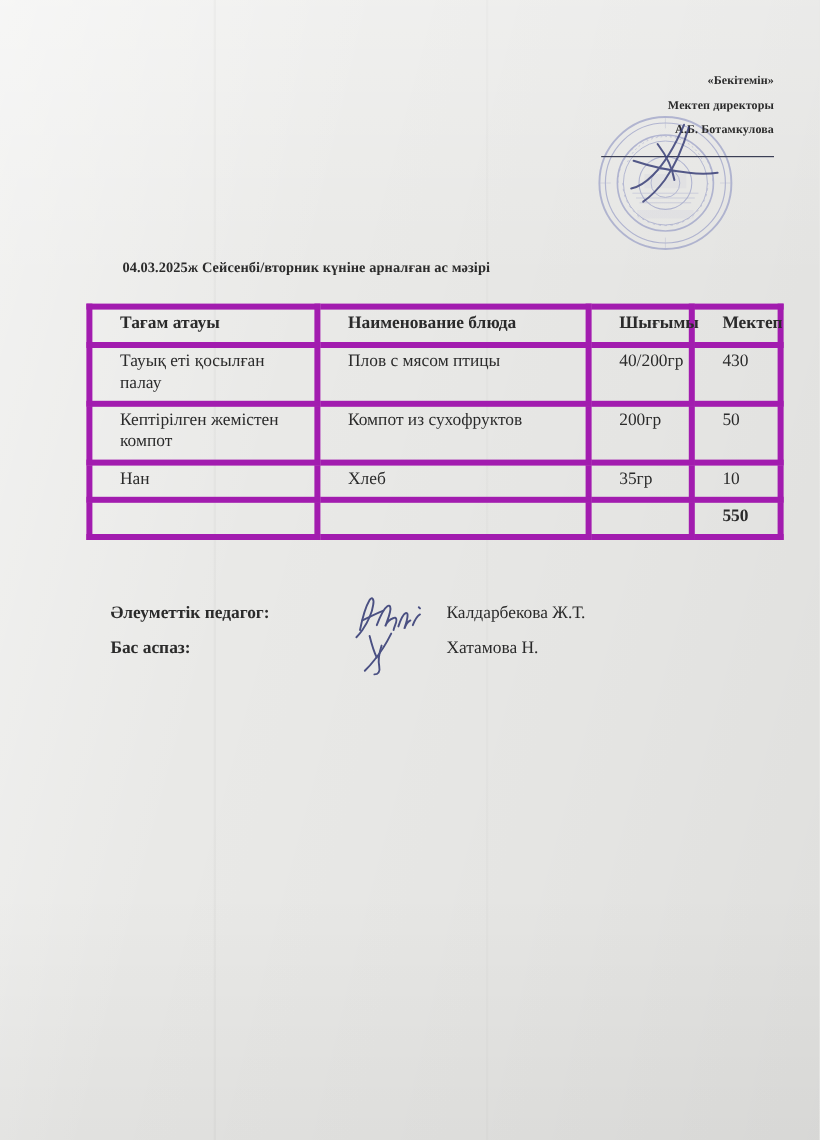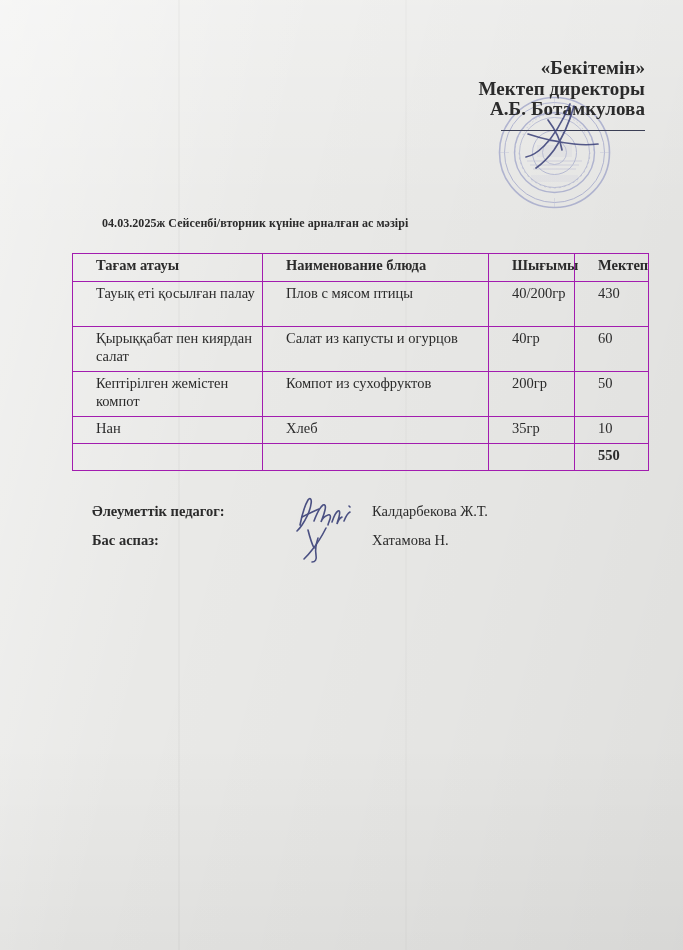--- a/index.html
+++ b/index.html
@@ -34,21 +34,21 @@
   }
 
   
   .approval-block {
     position: absolute;
     top: 58px;
     right: 38px;
     width: 210px;
     text-align: right;
     font-weight: bold;
-    font-size: 19px;
+    font-size: 10px;
     line-height: 20.5px;
     letter-spacing: 0.1px;
     z-index: 4;
   }
   .approval-block .line {
     white-space: nowrap;
   }
   .signature-rule {
     position: absolute;
     top: 130px;
@@ -95,21 +95,21 @@
     position: absolute;
     left: 72px;
     top: 253px;
     width: 576px;
     border-collapse: collapse;
     font-size: 14.5px;
     table-layout: fixed;
   }
   .menu-table th,
   .menu-table td {
-    border: 1px solid #a21caf;
+    border: 5px solid #a21caf;
     padding: 3px 6px 4px 23px;
     text-align: left;
     vertical-align: top;
     line-height: 17.5px;
     font-weight: normal;
   }
   .menu-table thead th {
     font-weight: bold;
     height: 20px;
   }
@@ -225,26 +225,20 @@
       <th>Шығымы</th>
       <th>Мектеп</th>
     </tr>
   </thead>
   <tbody>
     <tr class="row-tall">
       <td>Тауық еті қосылған палау</td>
       <td>Плов с мясом птицы</td>
       <td>40/200гр</td>
       <td>430</td>
-    </tr>
-    <tr class="row-tall">
-      <td>Қырыққабат пен киярдан  салат</td>
-      <td>Салат из  капусты и огурцов</td>
-      <td>40гр</td>
-      <td>60</td>
     </tr>
     <tr class="row-tall">
       <td>Кептірілген жемістен компот</td>
       <td>Компот из сухофруктов</td>
       <td>200гр</td>
       <td>50</td>
     </tr>
     <tr class="row-short">
       <td>Нан</td>
       <td>Хлеб</td>

